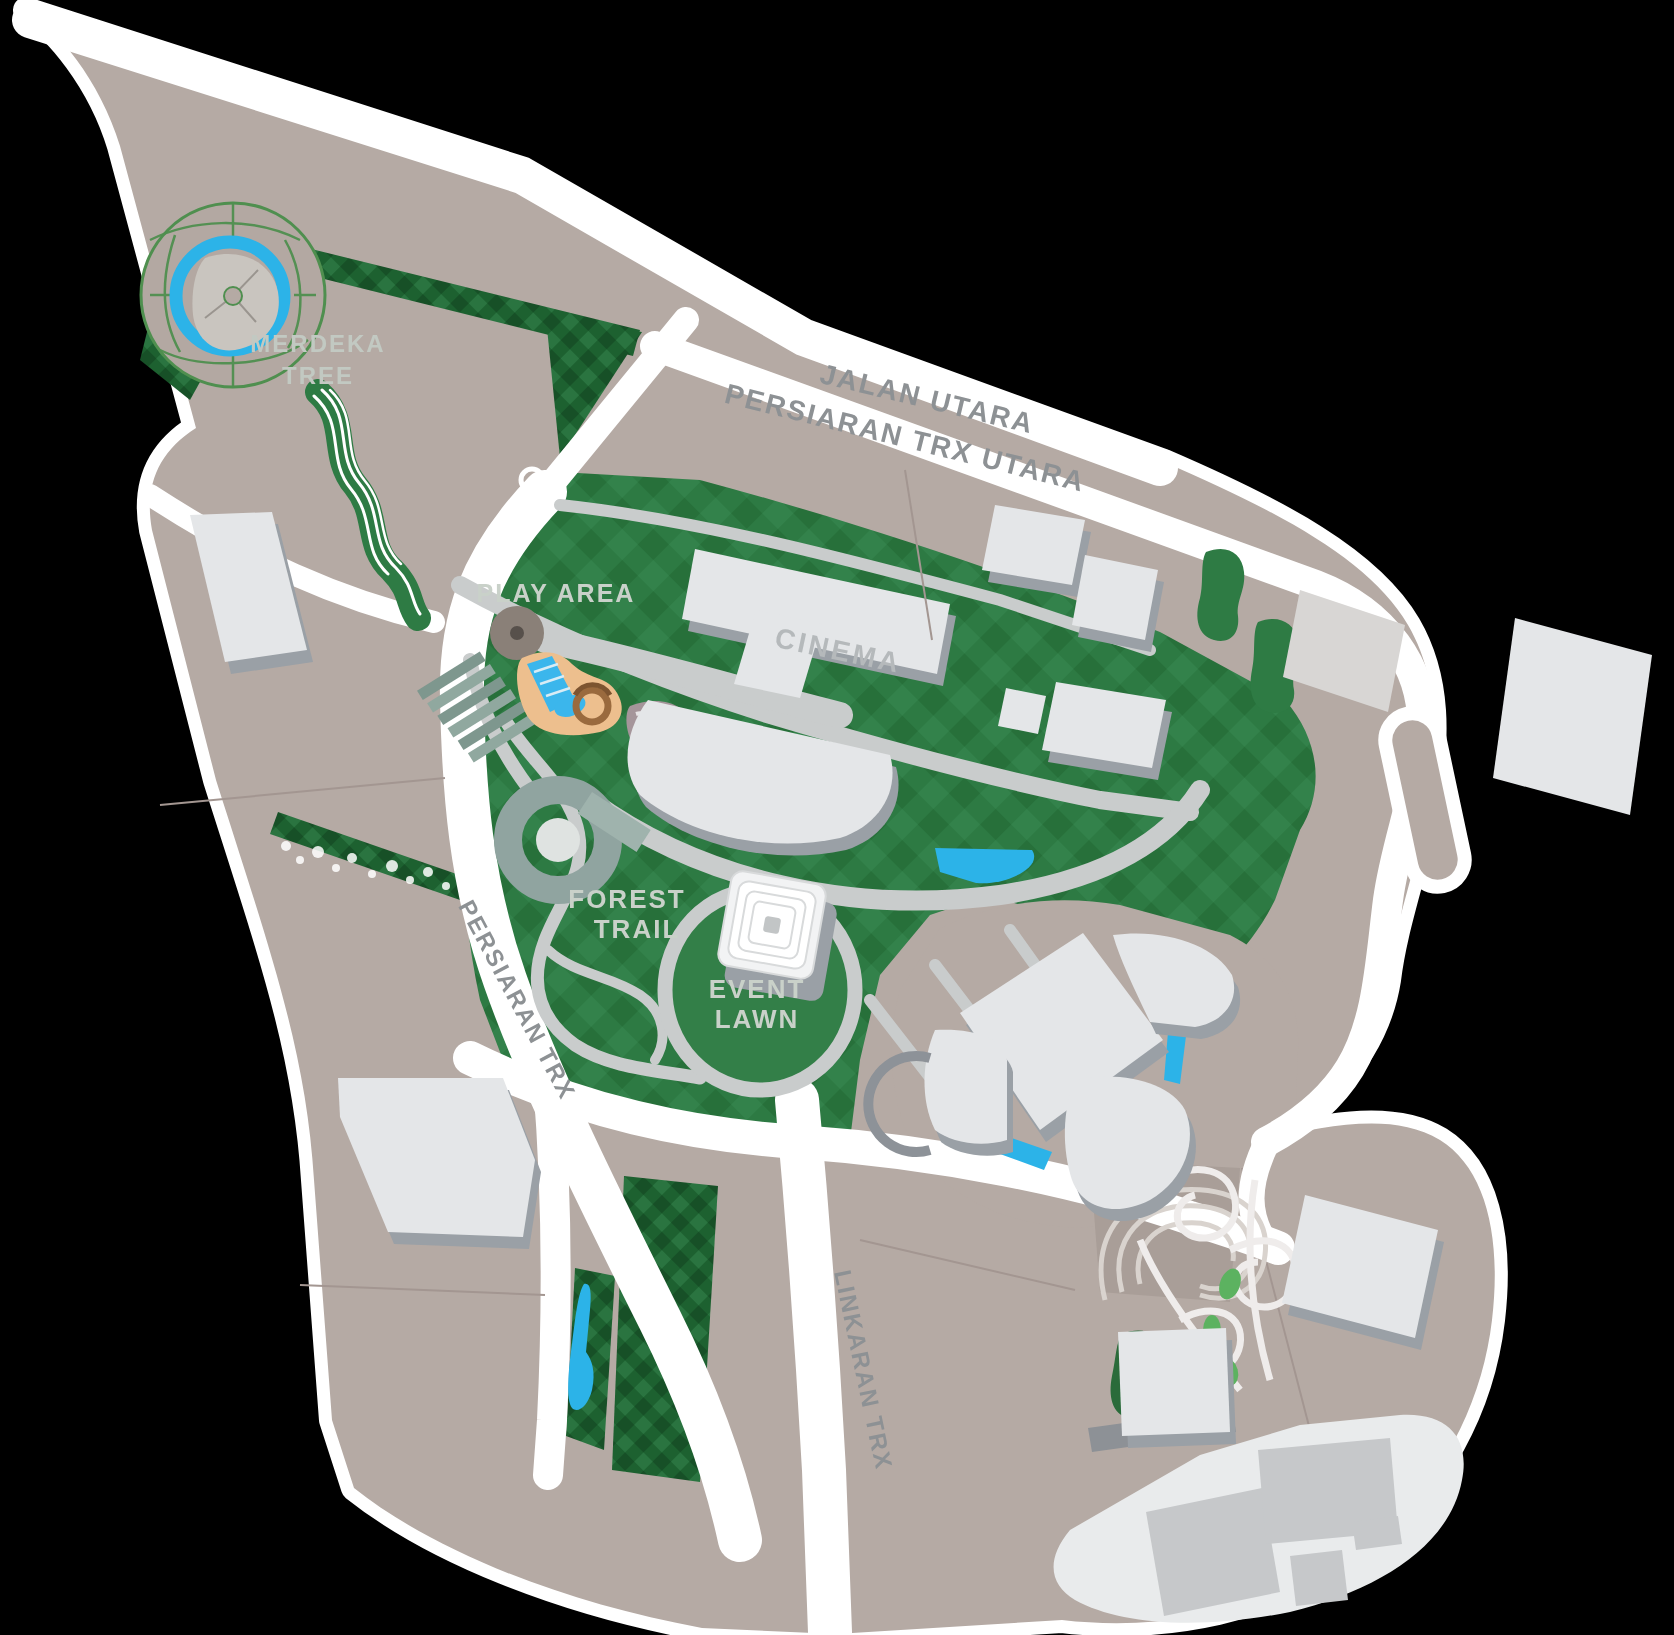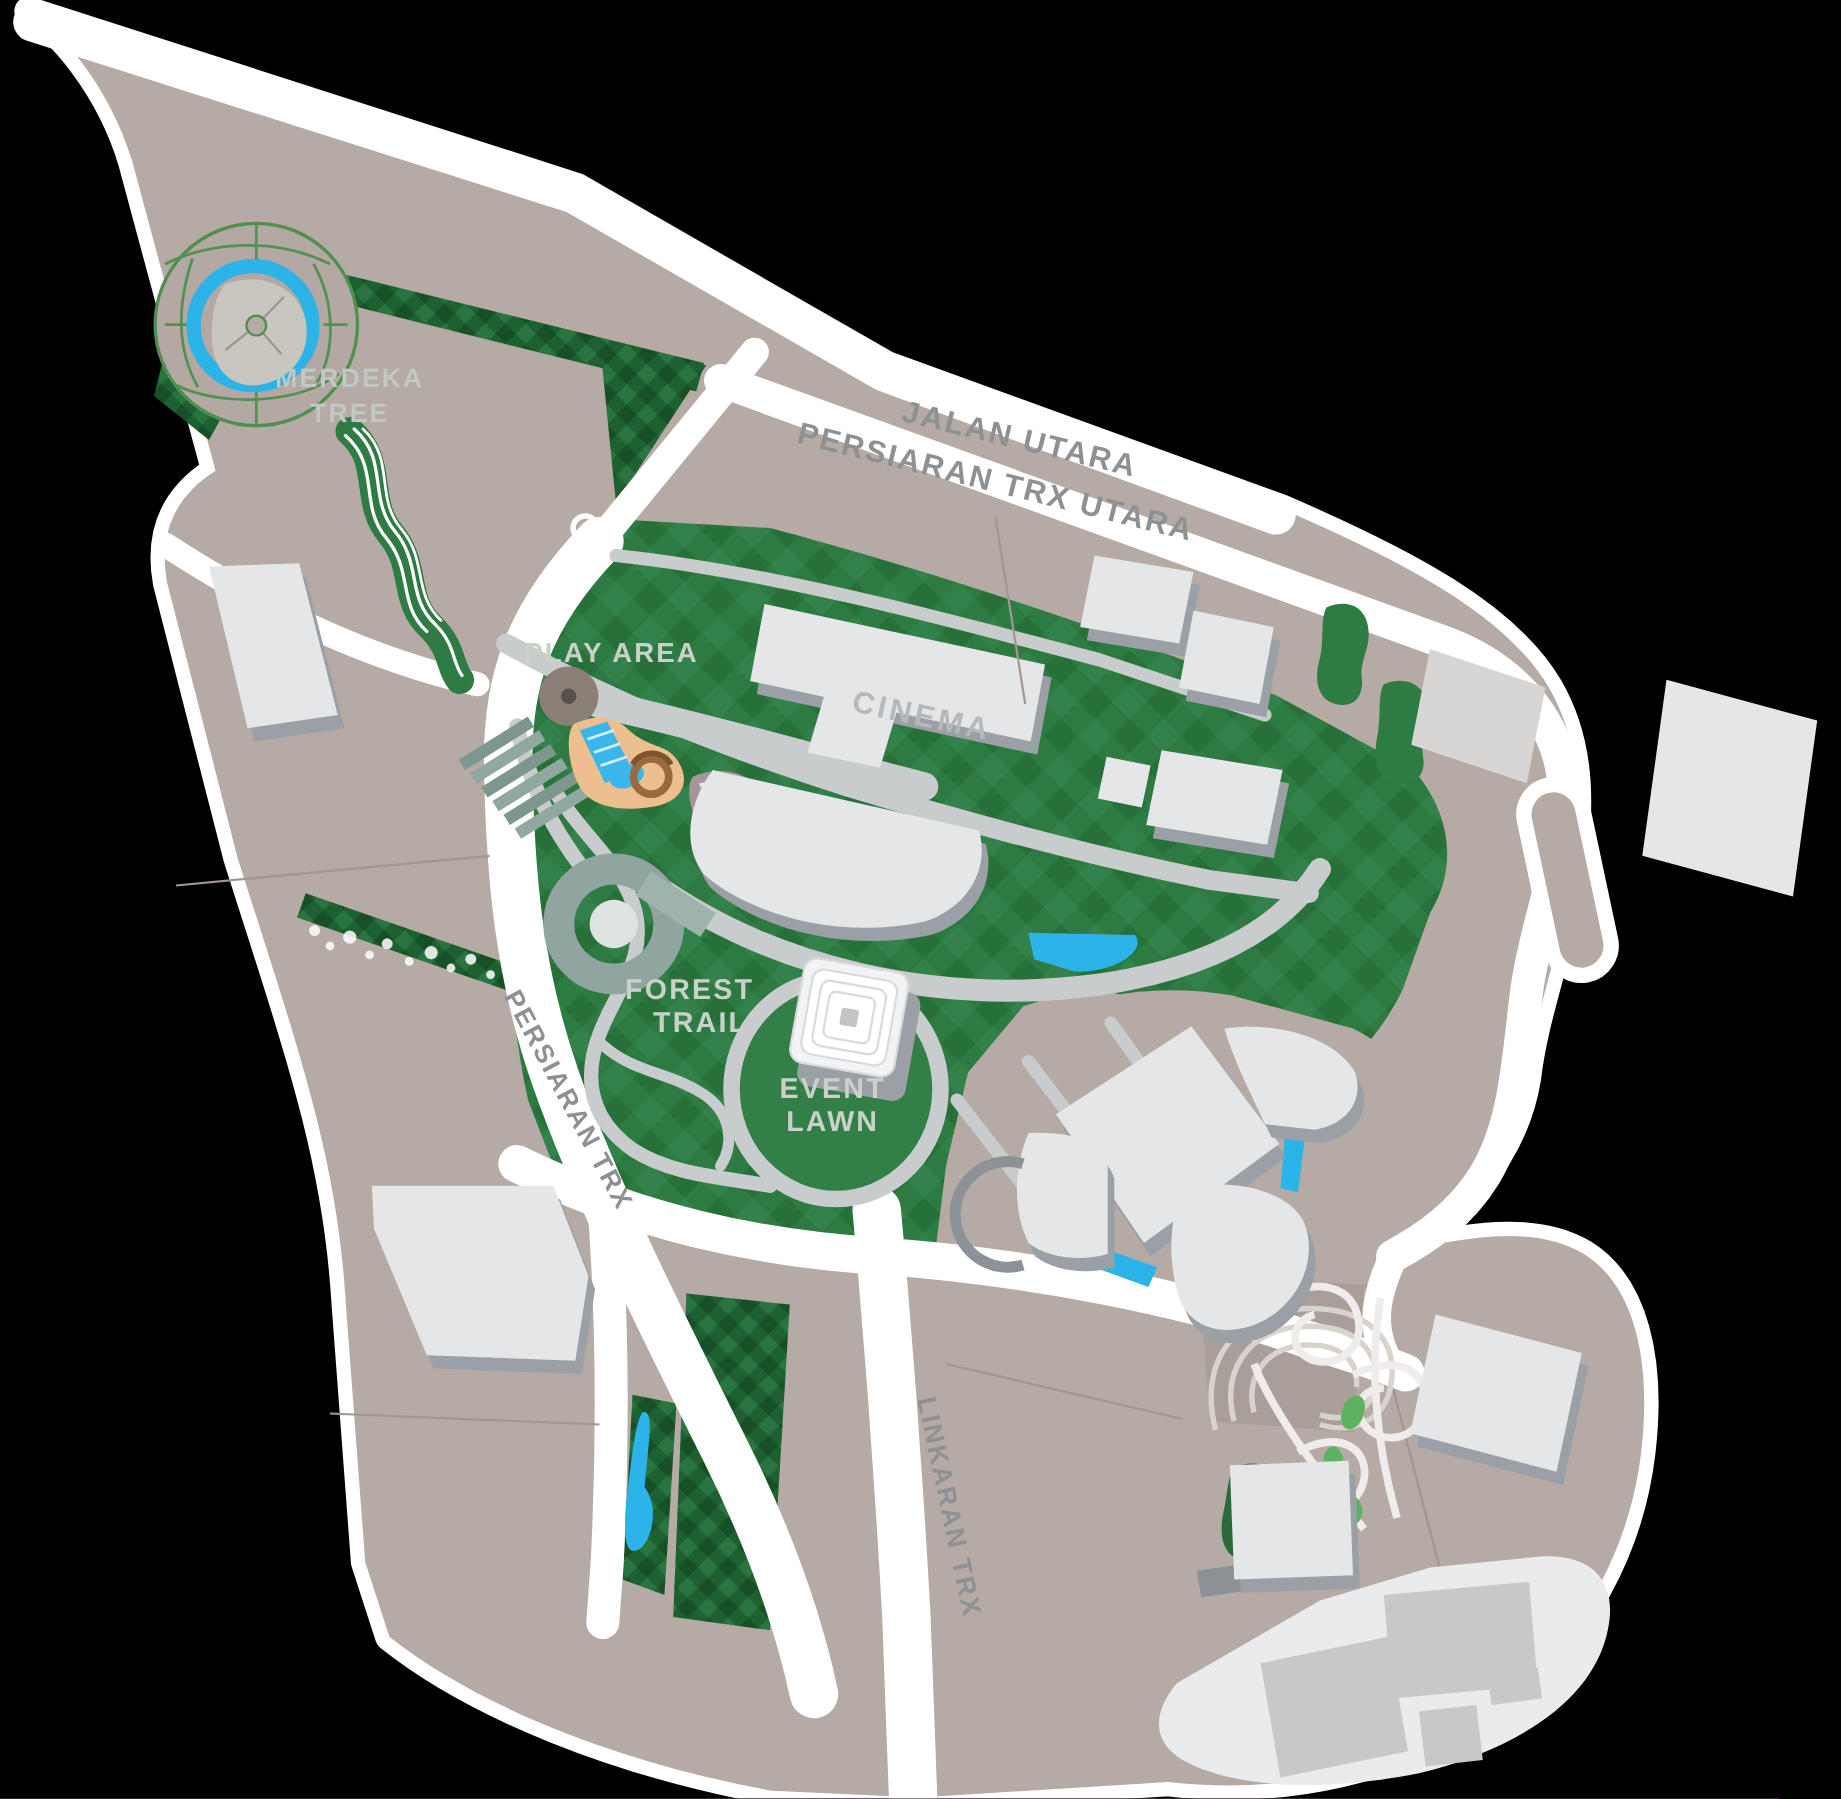--- a/index.html
+++ b/index.html
@@ -1,16 +1,16 @@
 <!DOCTYPE html>
 <html><head>
 <meta charset="utf-8">
 <style>
   html,body{margin:0;padding:0;background:#000;}
-  .stage{width:1674px;height:1635px;position:relative;background:#f0abfc;overflow:hidden;}
+  .stage{width:1674px;height:1635px;position:relative;background:#ec4899;overflow:hidden;}
   svg{display:block;}
   text{font-family:"Liberation Sans","DejaVu Sans",sans-serif;font-weight:bold;}
   .road-label{fill:#8d9194;letter-spacing:2px;}
   .park-label{fill:#c9d1c9;letter-spacing:2px;}
   .land-label{fill:#c2c9c2;letter-spacing:2px;}
   .cinema-label{fill:#b5b9bb;letter-spacing:3px;}
 </style>
 </head>
 <body>
 

